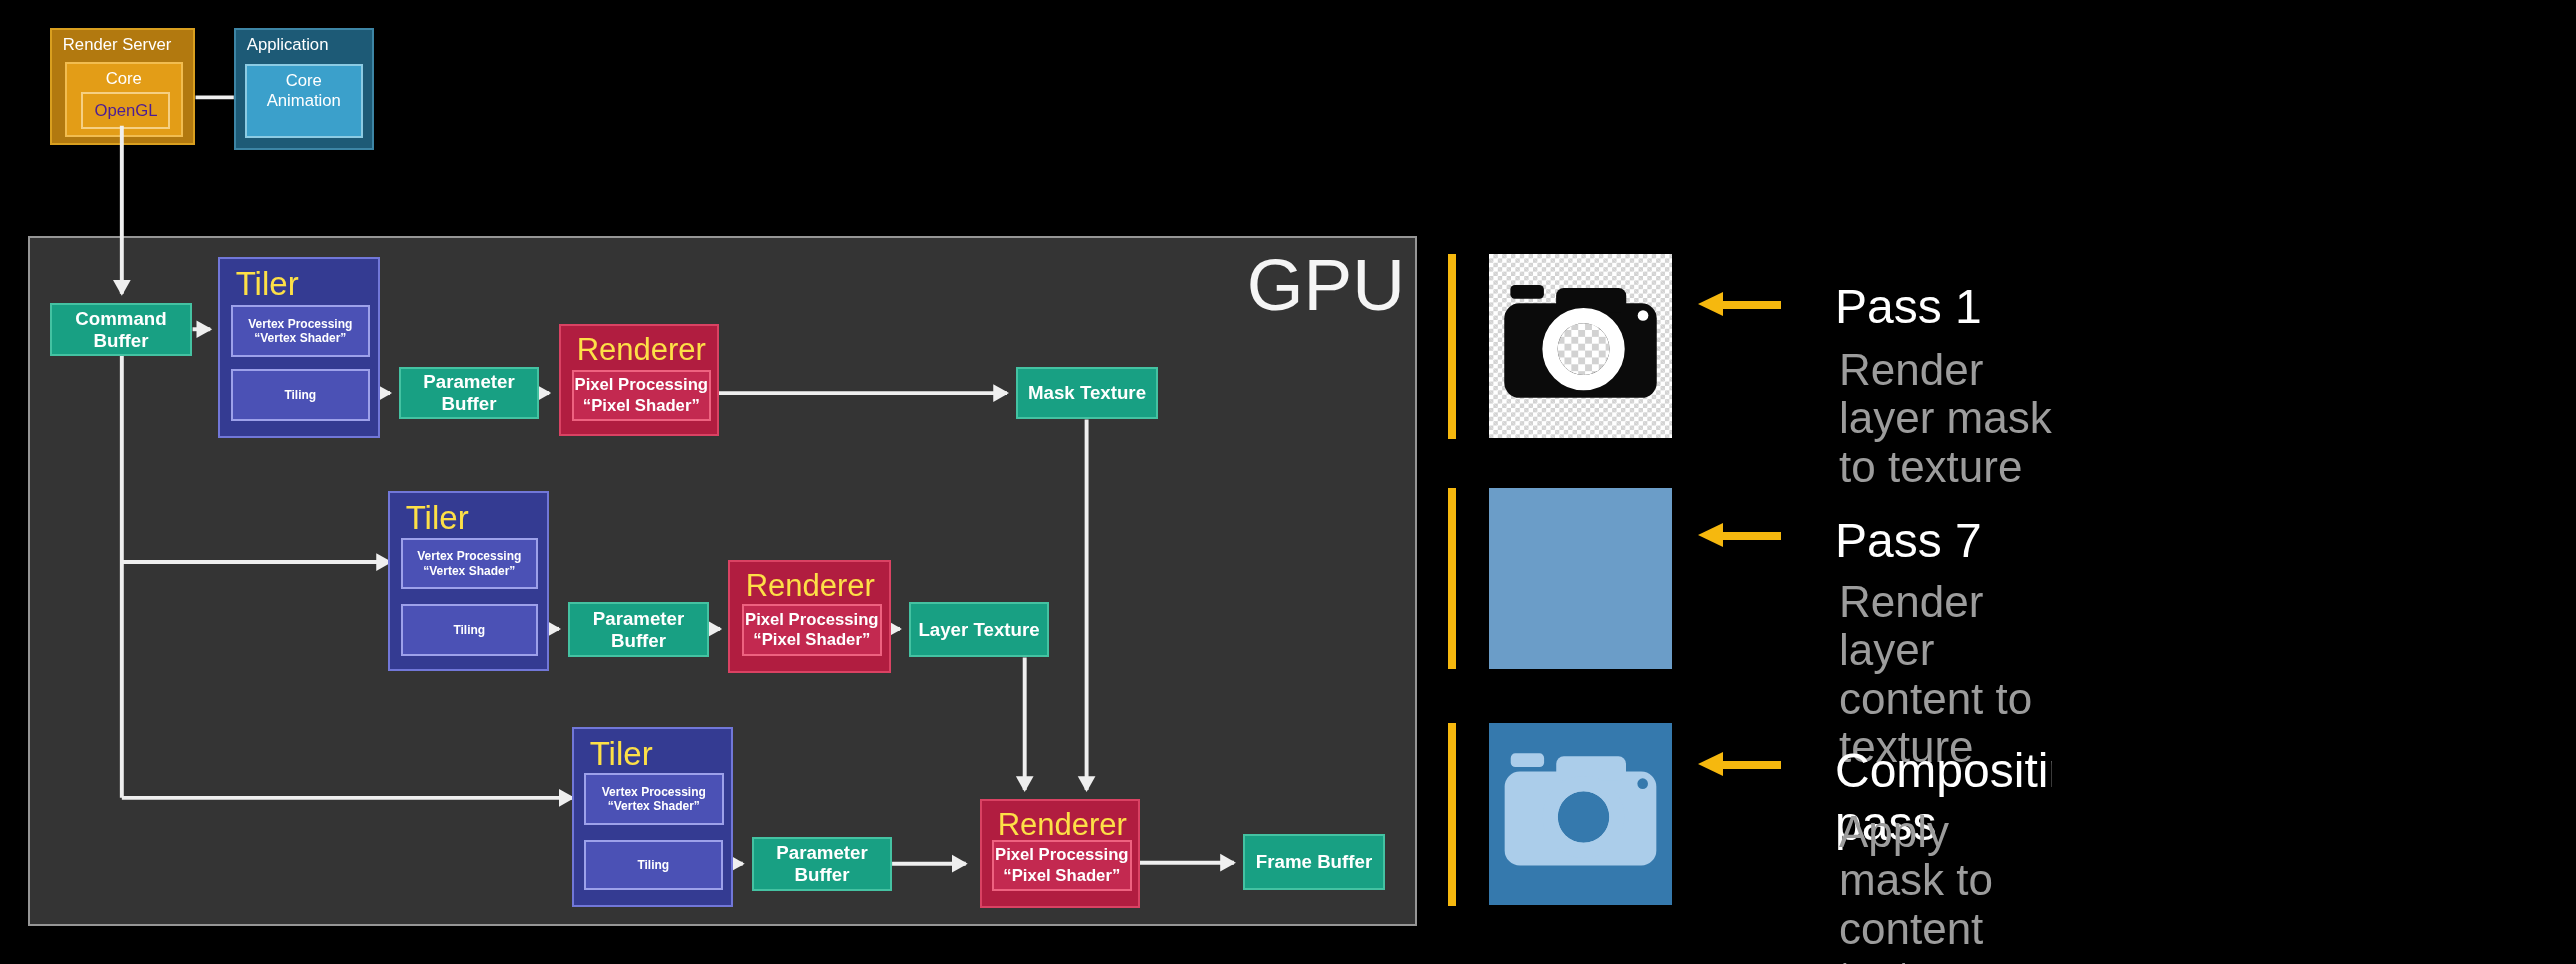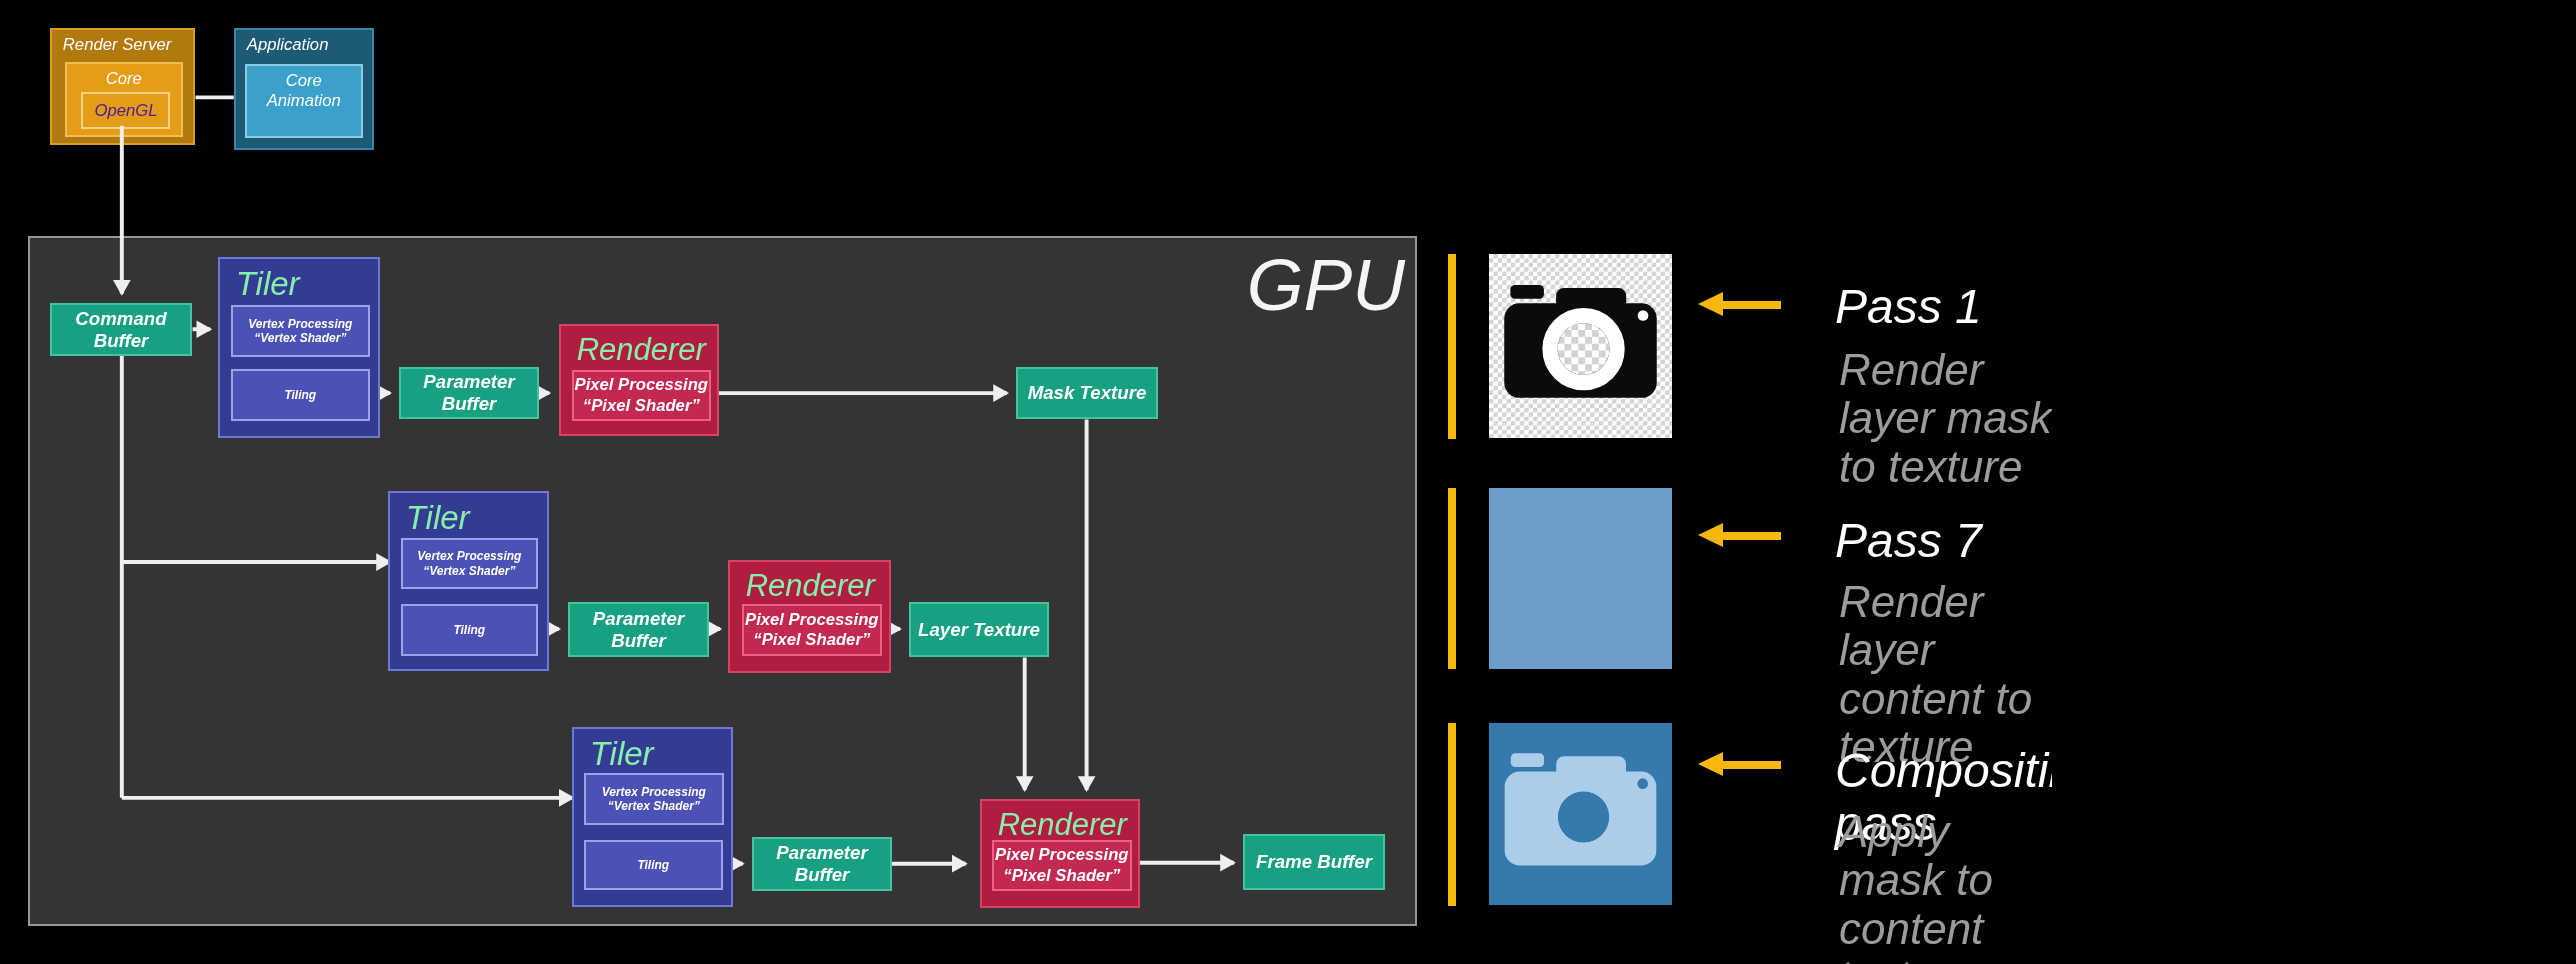--- a/index.html
+++ b/index.html
@@ -1,17 +1,17 @@
 <!DOCTYPE html>
 <html><head>
 <meta charset="utf-8">
 <style>
   html,body{margin:0;padding:0;background:#000;}
   #stage{position:relative;width:2052px;height:965px;background:#000;overflow:hidden;
-         font-family:"Liberation Sans",sans-serif;font-style:italic;}
+         font-family:"Liberation Sans",sans-serif;}
   .abs{position:absolute;}
 
   
   .box-orange{background:#b2790f;border:2.9px solid #d99f1f;box-sizing:border-box;}
   .box-orange-inner{background:#e39d17;border:2px solid #f2bd50;box-sizing:border-box;}
   .box-opengl{background:#e39d17;border:2px solid #f6d083;box-sizing:border-box;}
   .box-blue{background:#1d5a76;border:2.9px solid #3d85a5;box-sizing:border-box;}
   .box-blue-inner{background:#3ba0cb;border:2px solid #8ccbe3;box-sizing:border-box;}
   .hdr-title{color:#fff;font-size:16.7px;font-weight:400;padding:5.9px 0 0 10.8px;}
   .hdr-center{color:#fff;font-size:16.7px;font-weight:400;text-align:center;padding-top:5.9px;}
@@ -19,21 +19,21 @@
   
   .gpu-box{background:#343434;border:2.9px solid #969696;box-sizing:border-box;}
   .gpu-title{color:#f5f5f5;font-size:73px;font-weight:400;line-height:1;text-align:right;}
 
   
   .box-green{background:#18a083;border:2.9px solid #44c2a2;box-sizing:border-box;
              display:flex;align-items:center;justify-content:center;
              color:#fff;font-size:18.7px;font-weight:700;text-align:center;}
   .box-tiler{background:#343b92;border:2.9px solid #7177d8;box-sizing:border-box;}
   .box-renderer{background:#b11d40;border:2.9px solid #da4263;box-sizing:border-box;}
-  .panel-title{position:absolute;left:15.7px;top:5.9px;color:#86efac;font-weight:400;}
+  .panel-title{position:absolute;left:15.7px;top:5.9px;color:#fde047;font-weight:400;}
   .tiler-title{font-size:33px;}
   .renderer-title{font-size:31px;}
   .inner-indigo{position:absolute;background:#4b51b5;border:2px solid #9da1ea;box-sizing:border-box;
                 display:flex;flex-direction:column;align-items:center;justify-content:center;
                 color:#fff;font-size:12px;font-weight:700;text-align:center;line-height:1.2;}
   .inner-crimson{position:absolute;background:#c32950;border:2px solid #ee6280;box-sizing:border-box;
                 display:flex;flex-direction:column;align-items:center;justify-content:center;
                 color:#fff;font-size:16.7px;font-weight:700;text-align:center;line-height:1.2;}
 
   

